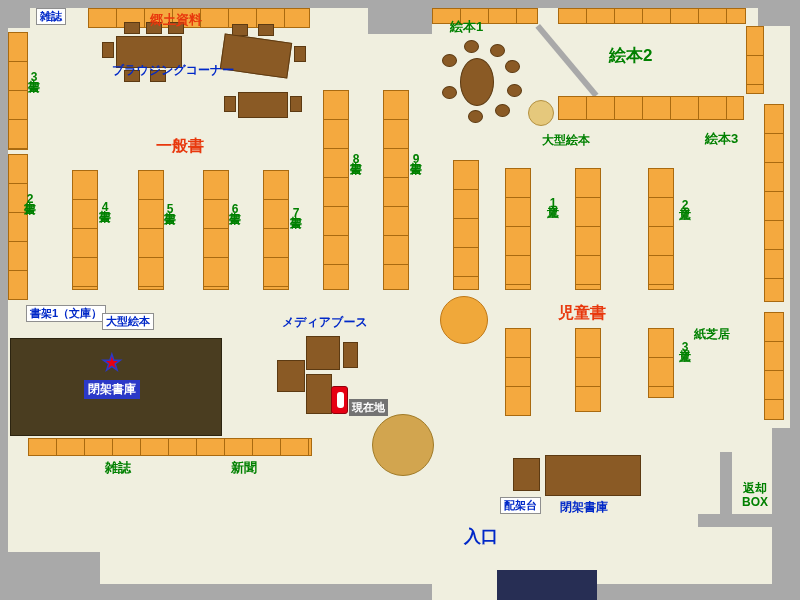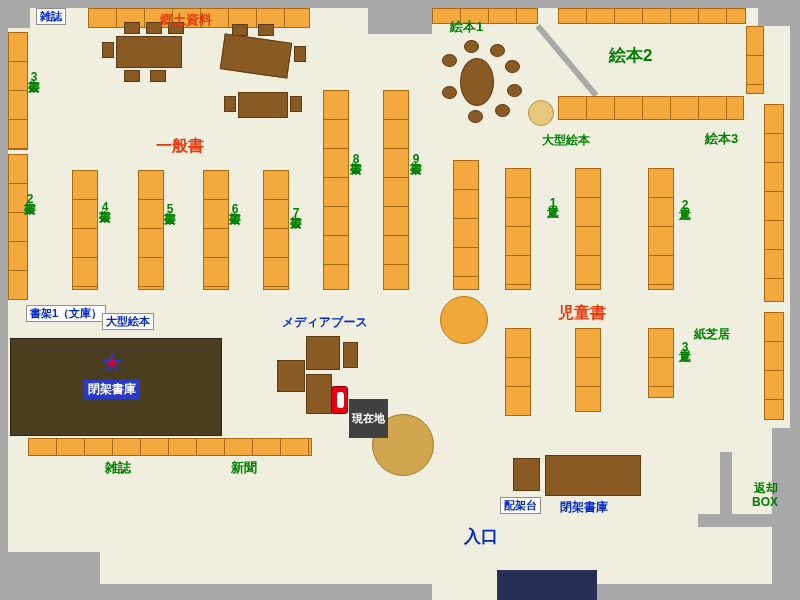--- a/index.html
+++ b/index.html
@@ -11,21 +11,21 @@
   .shv{background-image:repeating-linear-gradient(to bottom,transparent 0,transparent 28px,#a96a10 28px,#a96a10 29px)}
   .table,.chair{position:absolute;background:#8a5a25;border:1px solid #5c3a12;z-index:2}
   .stool{position:absolute;background:#8a5a25;border:1px solid #5c3a12;border-radius:50%;z-index:2}
   .circle{position:absolute;border-radius:50%;z-index:2}
   .lg{position:absolute;color:#008000;font-weight:bold;font-size:12px;white-space:nowrap;z-index:4}
   .lb{position:absolute;color:#0028c8;font-weight:bold;font-size:12px;white-space:nowrap;z-index:4}
   .lr{position:absolute;color:#e8380d;font-weight:bold;font-size:15px;white-space:nowrap;z-index:4}
   .vert{writing-mode:vertical-rl;text-orientation:upright;line-height:1}
   .wlabel{position:absolute;background:#fff;border:1px solid #8f8f8f;color:#0028c8;font-weight:bold;font-size:11px;padding:1px 3px;white-space:nowrap;line-height:1.2;z-index:4}
   .badge{position:absolute;background:#2b39c8;color:#fff;font-weight:bold;font-size:12px;padding:1px 4px;white-space:nowrap;z-index:4}
-  .marker{position:absolute;background:#404040;color:#fff;font-weight:bold;font-size:11px;padding:12px 3px;white-space:nowrap;z-index:5}
+  .marker{position:absolute;background:#737373;color:#fff;font-weight:bold;font-size:11px;padding:1px 3px;white-space:nowrap;z-index:5}
   .star{position:absolute;font-size:22px;color:#e60012;-webkit-text-stroke:1.5px #2b39c8;z-index:4;line-height:1}
 </style>
 </head>
 <body>
 
 <div id="map">
 
   <div class="wall" style="left:0;top:0;width:800px;height:8px"></div>
   <div class="wall" style="left:0;top:0;width:8px;height:600px"></div>
   <div class="wall" style="left:790px;top:0;width:10px;height:600px"></div>
@@ -103,25 +103,26 @@
   </div>
 
   <div style="position:absolute;left:10px;top:338px;width:212px;height:98px;background:#4a3d20;border:1px solid #2c2410;z-index:2"></div>
   <div class="star" style="left:102px;top:352px">★</div>
   <div class="badge" style="left:84px;top:380px">閉架書庫</div>
 
   <div class="table" style="left:513px;top:458px;width:27px;height:33px"></div>
   <div class="table" style="left:545px;top:455px;width:96px;height:41px"></div>
 
   <div class="wlabel" style="left:36px;top:8px">雑誌</div>
-  <div class="lr" style="left:160px;top:11px;font-size:13px">郷土資料</div>
+  <div class="lr" style="left:150px;top:11px;font-size:13px">郷土資料</div>
   <div class="lg" style="left:450px;top:18px;font-size:13px">絵本1</div>
   <div class="lg" style="left:609px;top:44px;font-size:17px">絵本2</div>
   <div class="lg" style="left:705px;top:130px;font-size:13px">絵本3</div>
   <div class="lg vert" style="left:28px;top:70px">書架3</div>
+  <div class="lb" style="left:112px;top:62px">ブラウジングコーナー</div>
   <div class="lr" style="left:156px;top:136px;font-size:16px">一般書</div>
   <div class="lg vert" style="left:24px;top:192px">書架2</div>
   <div class="lg vert" style="left:99px;top:200px">書架4</div>
   <div class="lg vert" style="left:164px;top:202px">書架5</div>
   <div class="lg vert" style="left:229px;top:202px">書架6</div>
   <div class="lg vert" style="left:290px;top:206px">書架7</div>
   <div class="lg vert" style="left:350px;top:152px">書架8</div>
   <div class="lg vert" style="left:410px;top:152px">書架9</div>
   <div class="lg" style="left:542px;top:132px">大型絵本</div>
   <div class="lg vert" style="left:547px;top:196px">児童1</div>
@@ -130,16 +131,16 @@
   <div class="lg" style="left:694px;top:326px">紙芝居</div>
   <div class="lr" style="left:558px;top:303px;font-size:16px">児童書</div>
   <div class="wlabel" style="left:26px;top:305px">書架1（文庫）</div>
   <div class="wlabel" style="left:102px;top:313px">大型絵本</div>
   <div class="lb" style="left:282px;top:314px">メディアブース</div>
   <div class="lg" style="left:105px;top:459px;font-size:13px">雑誌</div>
   <div class="lg" style="left:231px;top:459px;font-size:13px">新聞</div>
   <div class="marker" style="left:349px;top:399px">現在地</div>
   <div class="wlabel" style="left:500px;top:497px">配架台</div>
   <div class="lb" style="left:560px;top:499px">閉架書庫</div>
-  <div class="lg" style="left:732px;top:482px;width:46px;white-space:normal;text-align:right;line-height:1.15">返却BOX</div>
+  <div class="lg" style="left:732px;top:482px;width:46px;white-space:normal;text-align:center;line-height:1.15">返却BOX</div>
   <div class="lb" style="left:464px;top:525px;font-size:17px;z-index:7">入口</div>
 
 </div>
 
 </body></html>

